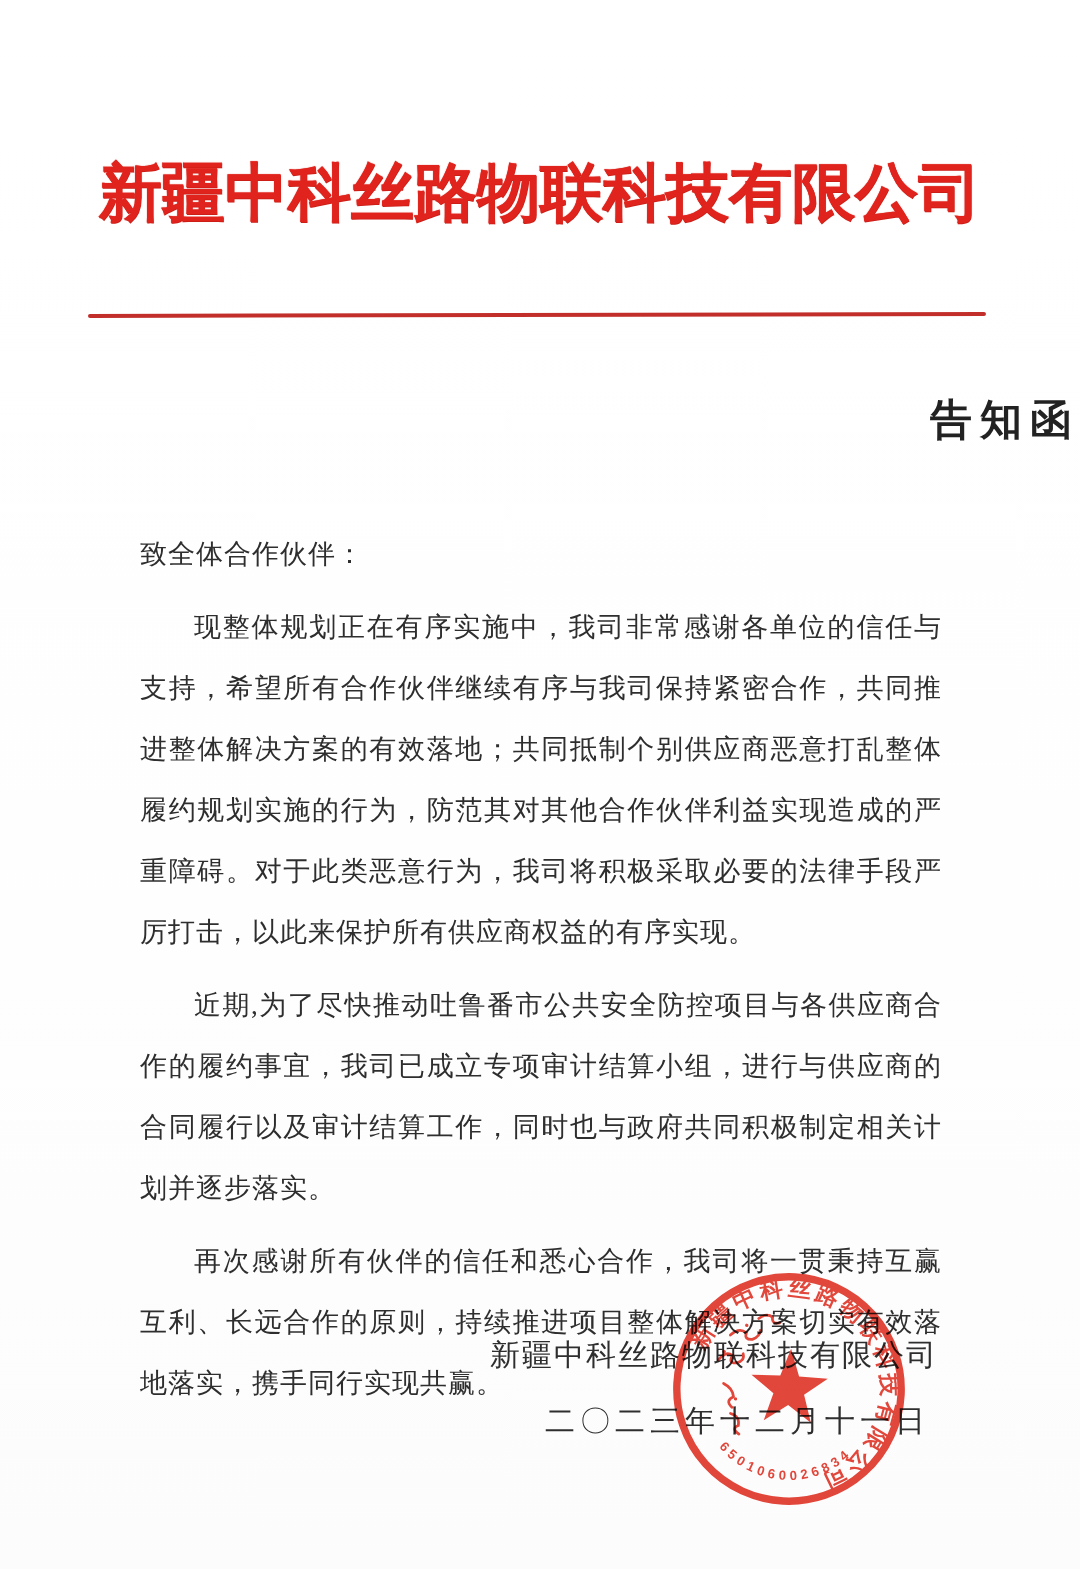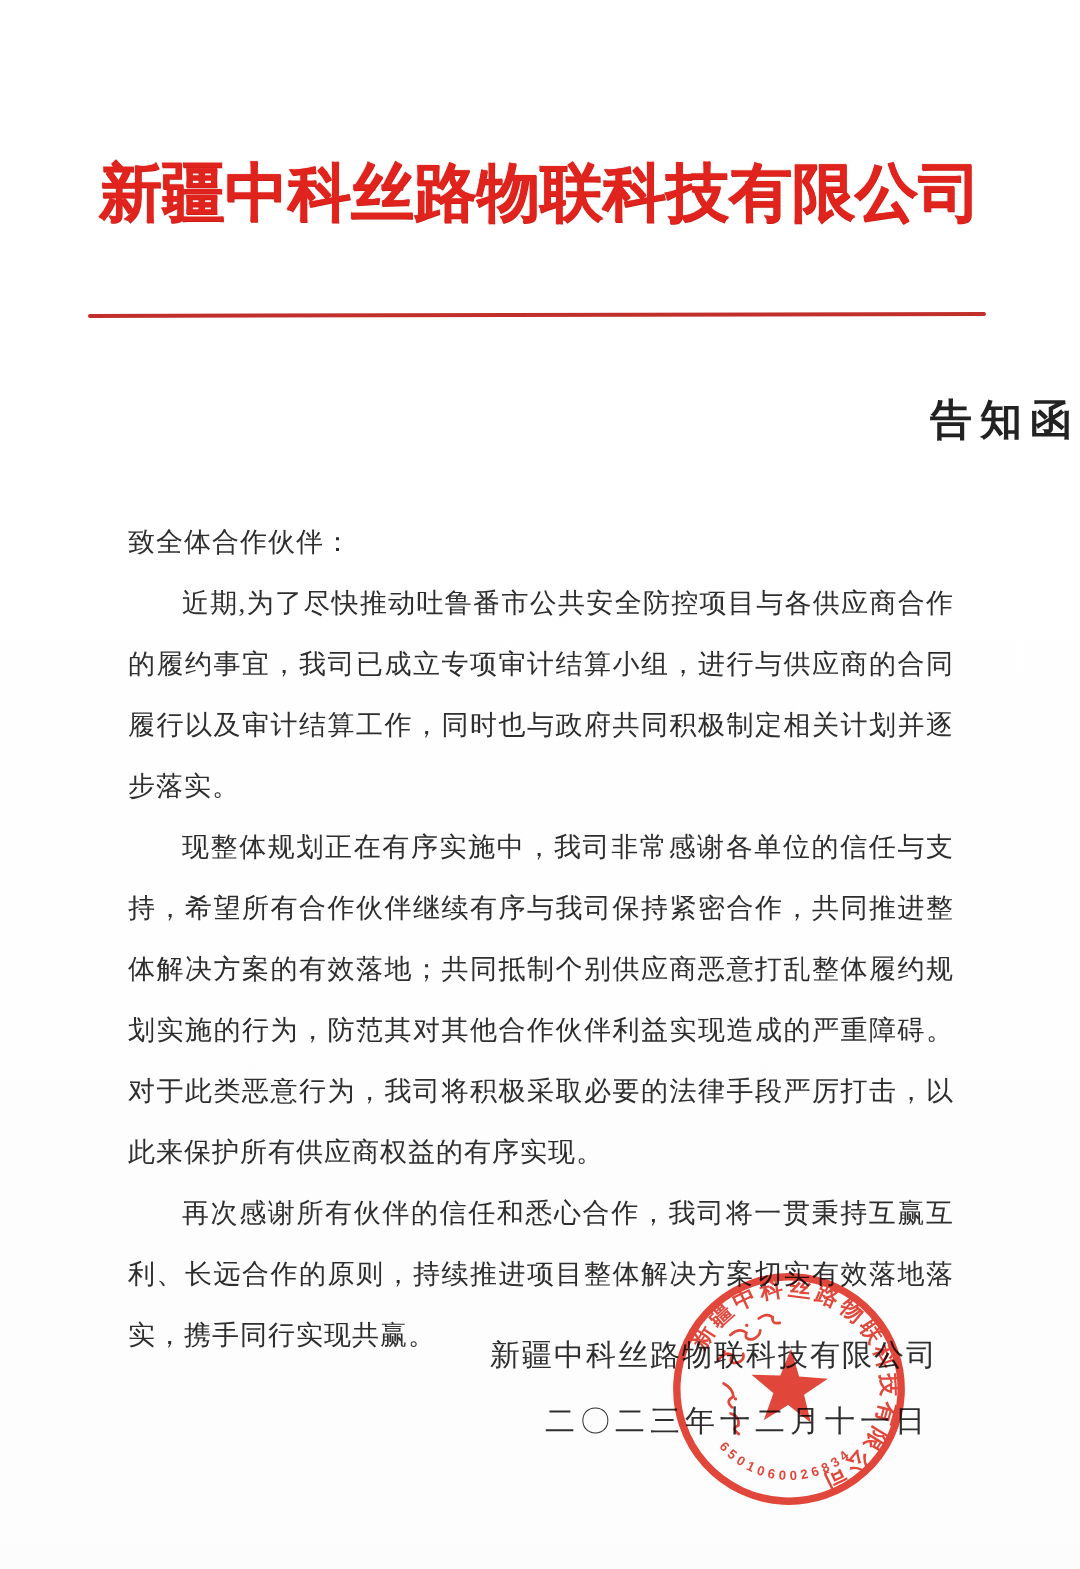--- a/index.html
+++ b/index.html
@@ -54,21 +54,21 @@
   .body-text {
     position: absolute;
     top: 512px;
     left: 128px;
     width: 826px;
     font-size: 27px;
     line-height: 61px;
     color: #2e2e2e;
     letter-spacing: 1px;
   }
-  .body-text p { margin: 0; text-align: justify; }
+  .body-text p { margin: 12px; text-align: justify; }
   .body-text p.para { text-indent: 2em; }
   .signature-block {
     position: absolute;
     right: 0;
     top: 1335px;
     width: 100%;
     color: #2e2e2e;
   }
   .sig-company {
     position: absolute;
@@ -109,22 +109,22 @@
 <div class="page">
 
   <div class="letterhead">新疆中科丝路物联科技有限公司</div>
 
   <div class="red-rule"></div>
 
   <div class="doc-title">告知函</div>
 
   <div class="body-text">
     <p>致全体合作伙伴：</p>
+    <p class="para">现整体规划正在有序实施中，我司非常感谢各单位的信任与支持，希望所有合作伙伴继续有序与我司保持紧密合作，共同推进整体解决方案的有效落地；共同抵制个别供应商恶意打乱整体履约规划实施的行为，防范其对其他合作伙伴利益实现造成的严重障碍。对于此类恶意行为，我司将积极采取必要的法律手段严厉打击，以此来保护所有供应商权益的有序实现。</p>
     <p class="para">近期,为了尽快推动吐鲁番市公共安全防控项目与各供应商合作的履约事宜，我司已成立专项审计结算小组，进行与供应商的合同履行以及审计结算工作，同时也与政府共同积极制定相关计划并逐步落实。</p>
-    <p class="para">现整体规划正在有序实施中，我司非常感谢各单位的信任与支持，希望所有合作伙伴继续有序与我司保持紧密合作，共同推进整体解决方案的有效落地；共同抵制个别供应商恶意打乱整体履约规划实施的行为，防范其对其他合作伙伴利益实现造成的严重障碍。对于此类恶意行为，我司将积极采取必要的法律手段严厉打击，以此来保护所有供应商权益的有序实现。</p>
     <p class="para">再次感谢所有伙伴的信任和悉心合作，我司将一贯秉持互赢互利、长远合作的原则，持续推进项目整体解决方案切实有效落地落实，携手同行实现共赢。</p>
   </div>
 
   <div class="signature-block">
     <div class="sig-company">新疆中科丝路物联科技有限公司</div>
     <div class="sig-date">二〇二三年十二月十一日</div>
   </div>
 
   <svg class="seal" viewBox="0 0 240 240">
     <defs>

